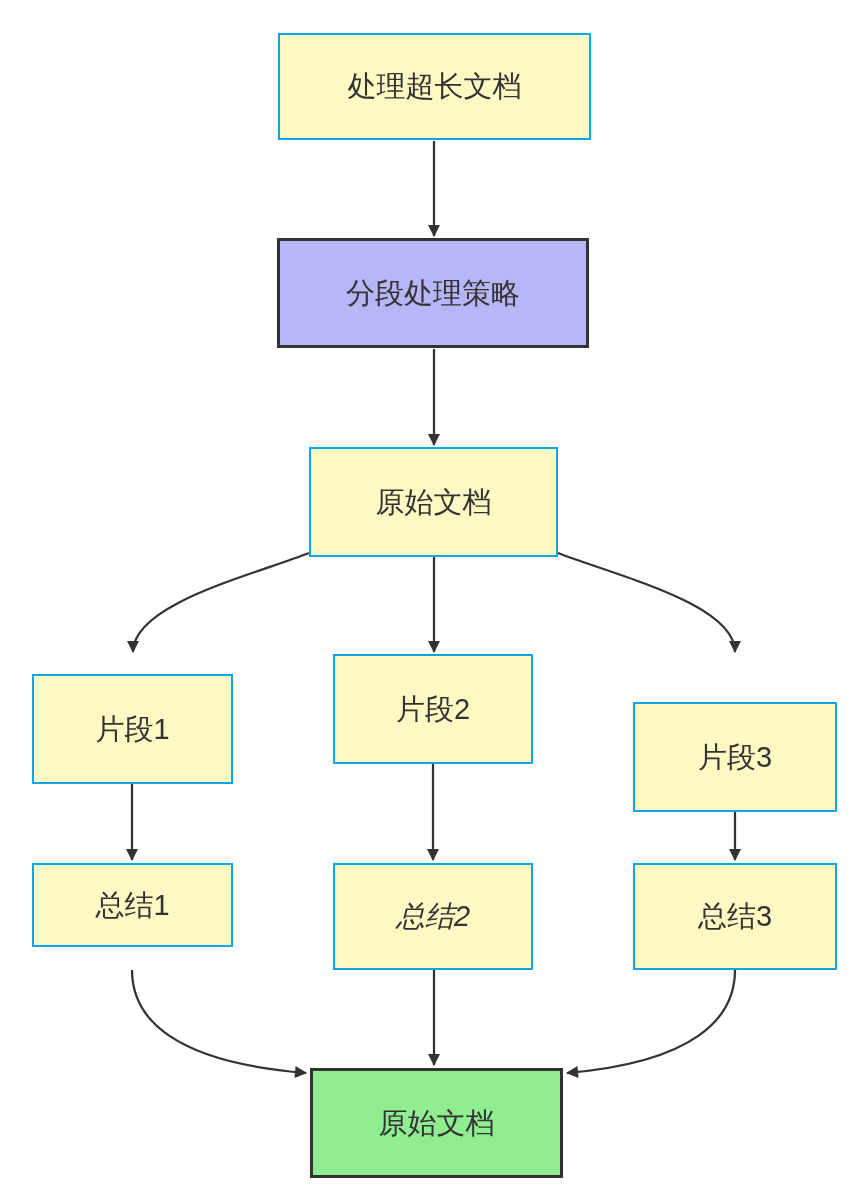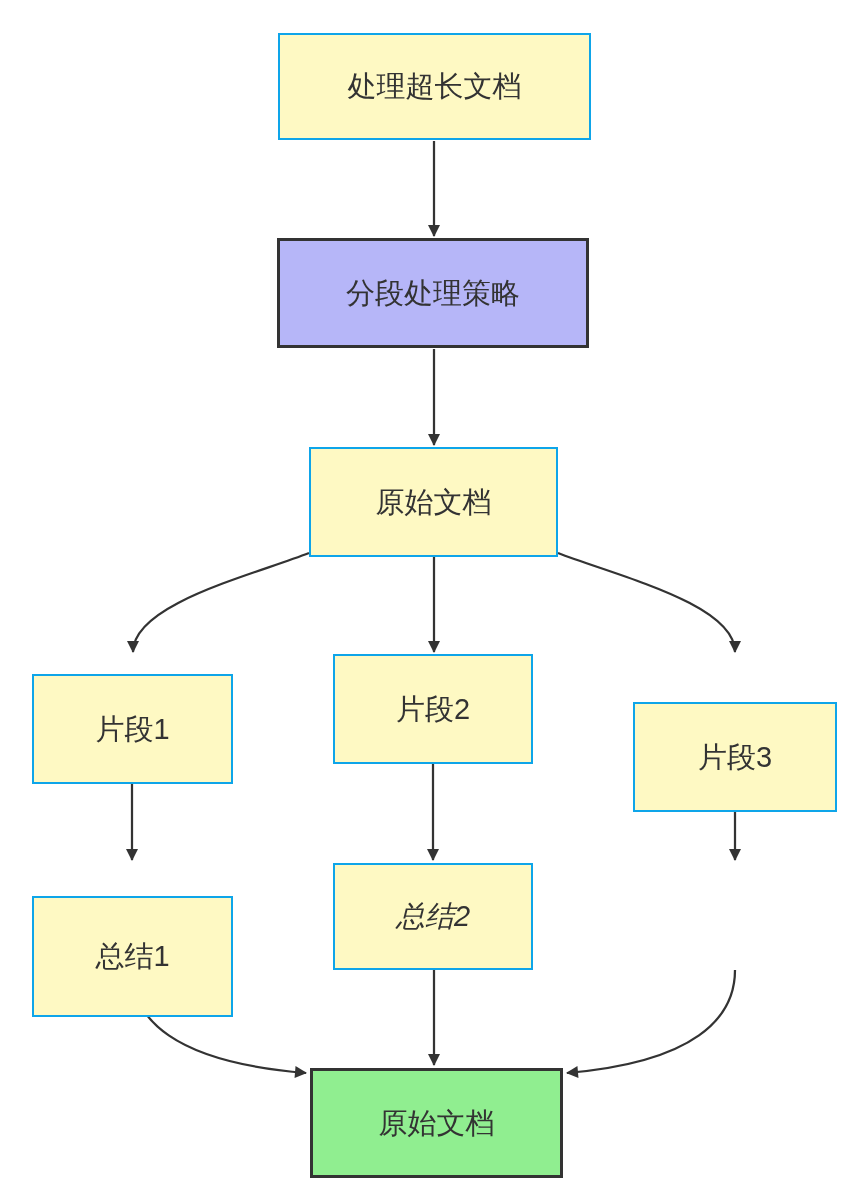--- a/index.html
+++ b/index.html
@@ -95,26 +95,29 @@
   </div>
 
   <div class="node" style="left:333px; top:654px; width:200px; height:110px;">
     <span>片段2</span>
   </div>
 
   <div class="node" style="left:633px; top:654px; width:204px; height:110px;margin-top:48px;">
     <span>片段3</span>
   </div>
 
-  <div class="node" style="left:32px; top:863px; width:201px; height:121px;margin-top:33px;">
+  <div class="node" style="left:32px; top:863px; width:201px; height:84px;">
     <span>总结1</span>
   </div>
 
   <div class="node" style="left:333px; top:863px; width:200px; height:107px;font-style:italic;">
     <span>总结2</span>
   </div>
 
+  <div class="node" style="left:633px; top:863px; width:204px; height:107px;">
+    <span>总结3</span>
+  </div>
 
   <div class="node success" style="left:310px; top:1068px; width:253px; height:110px;">
     <span>原始文档</span>
   </div>
 
 </div>
 
 </body></html>

